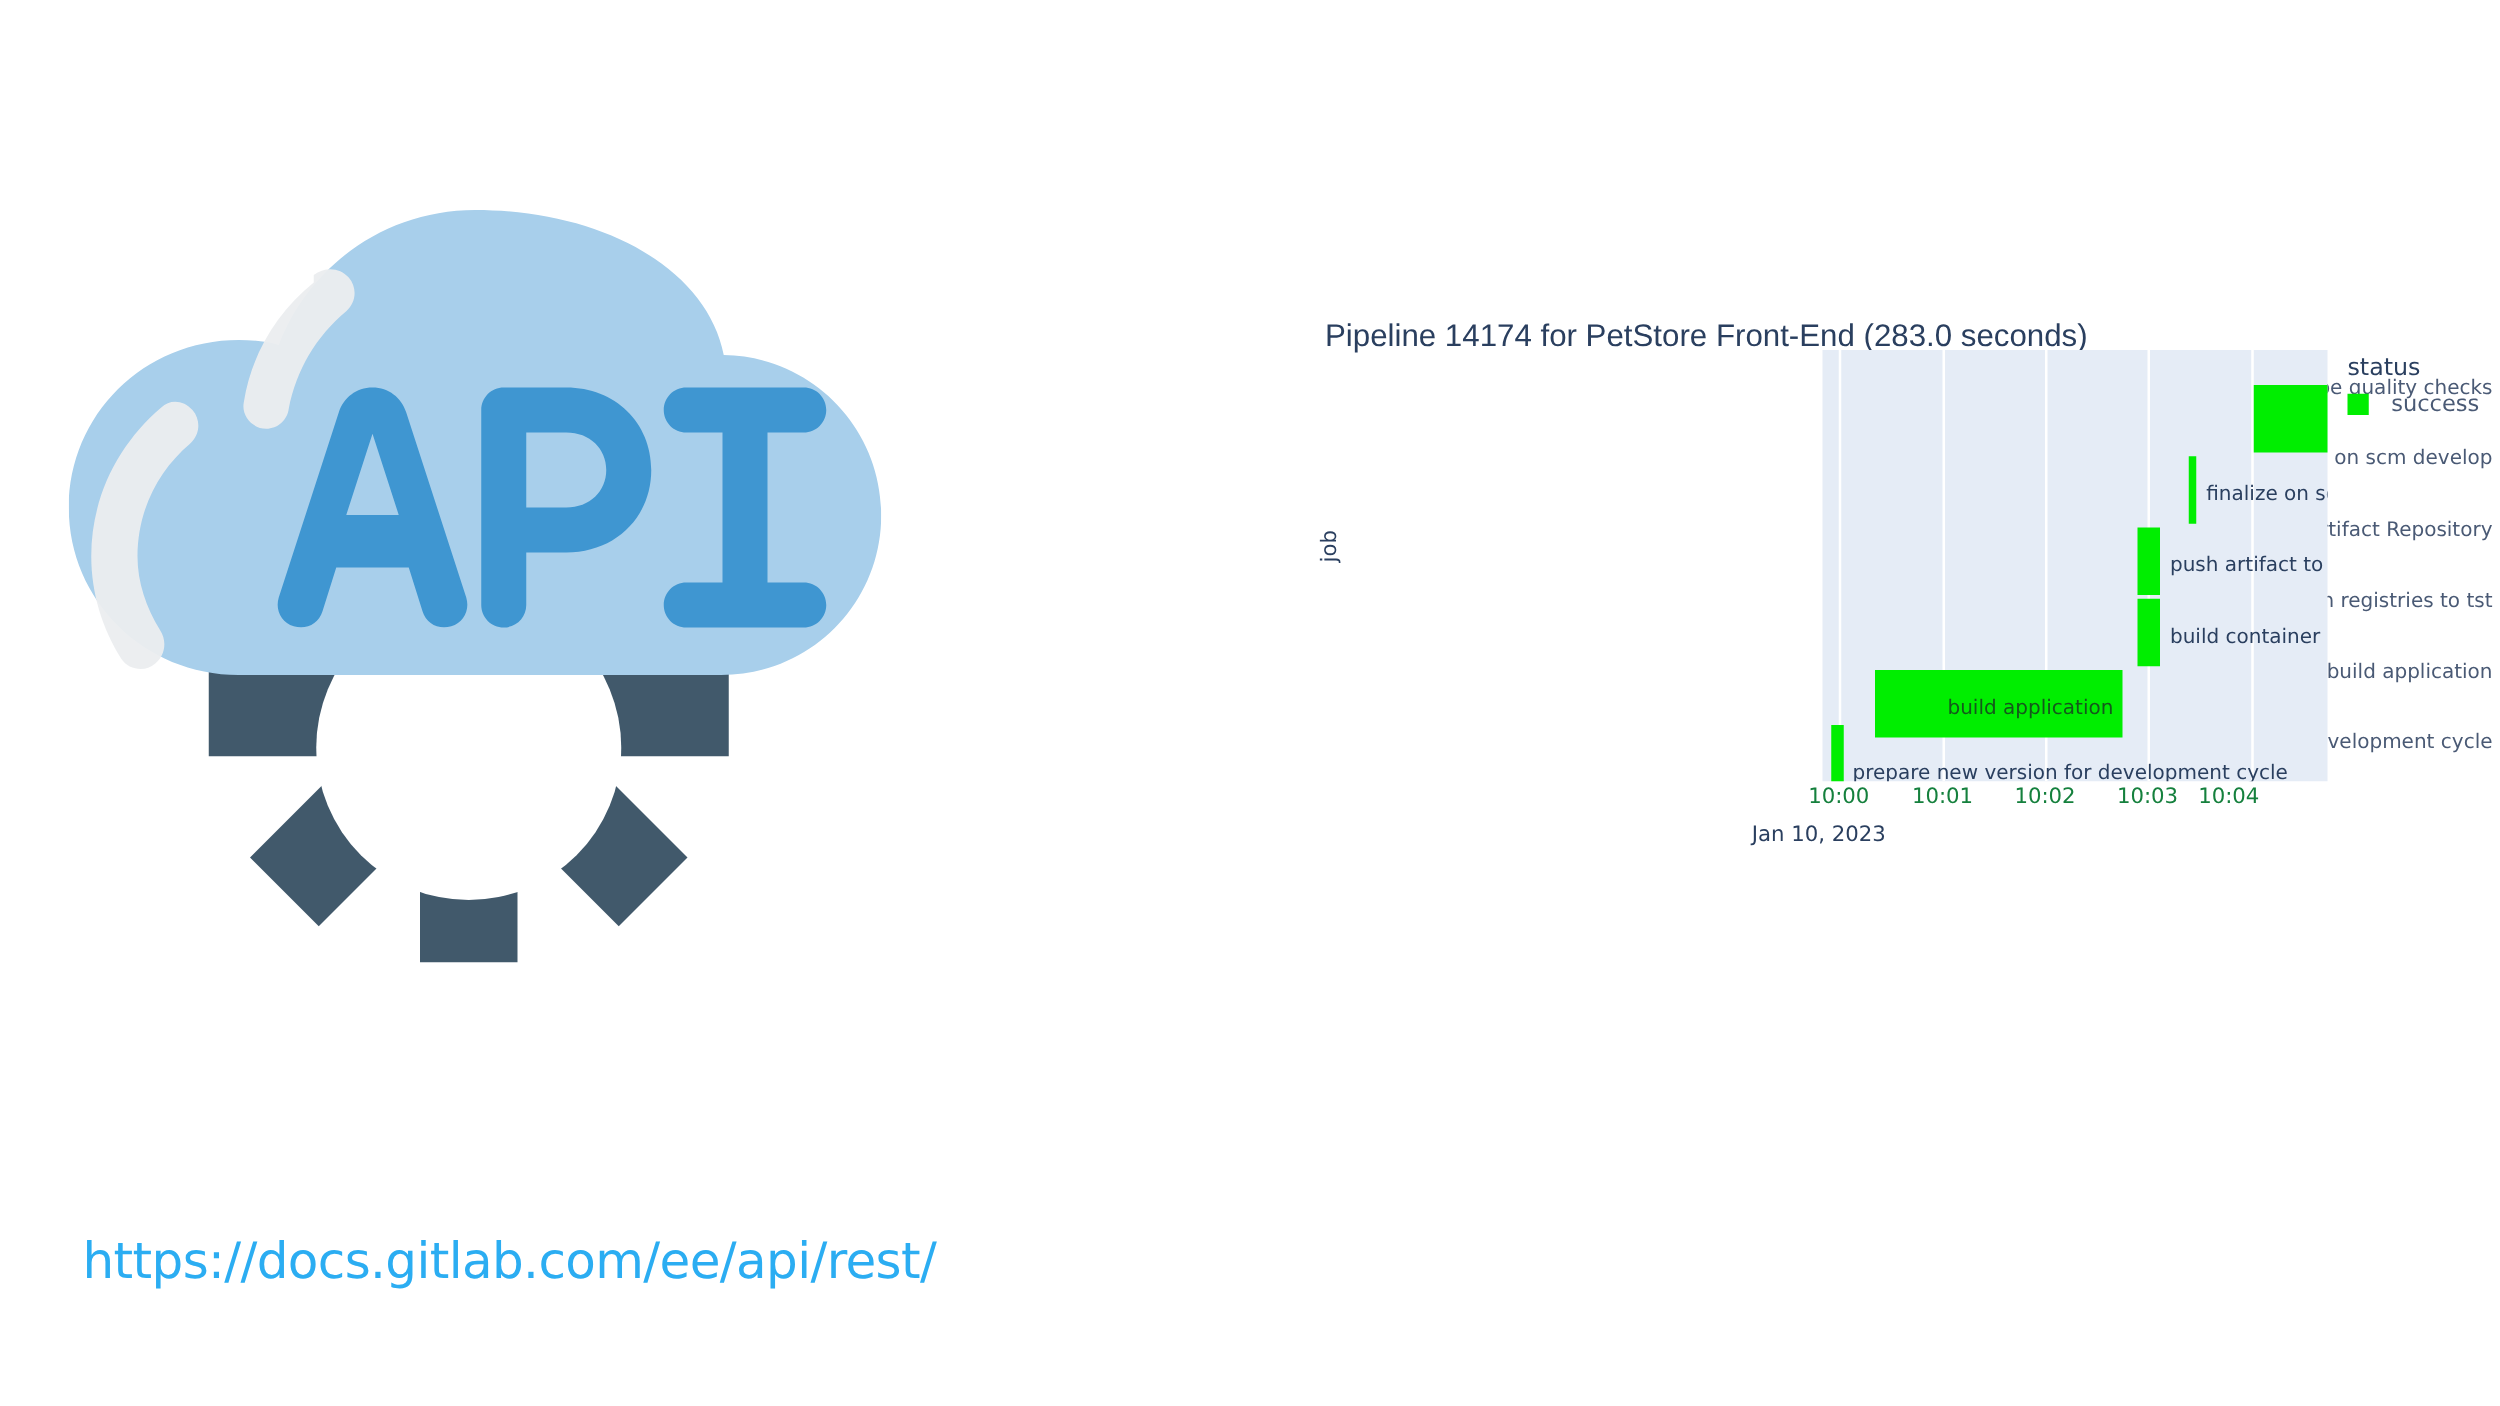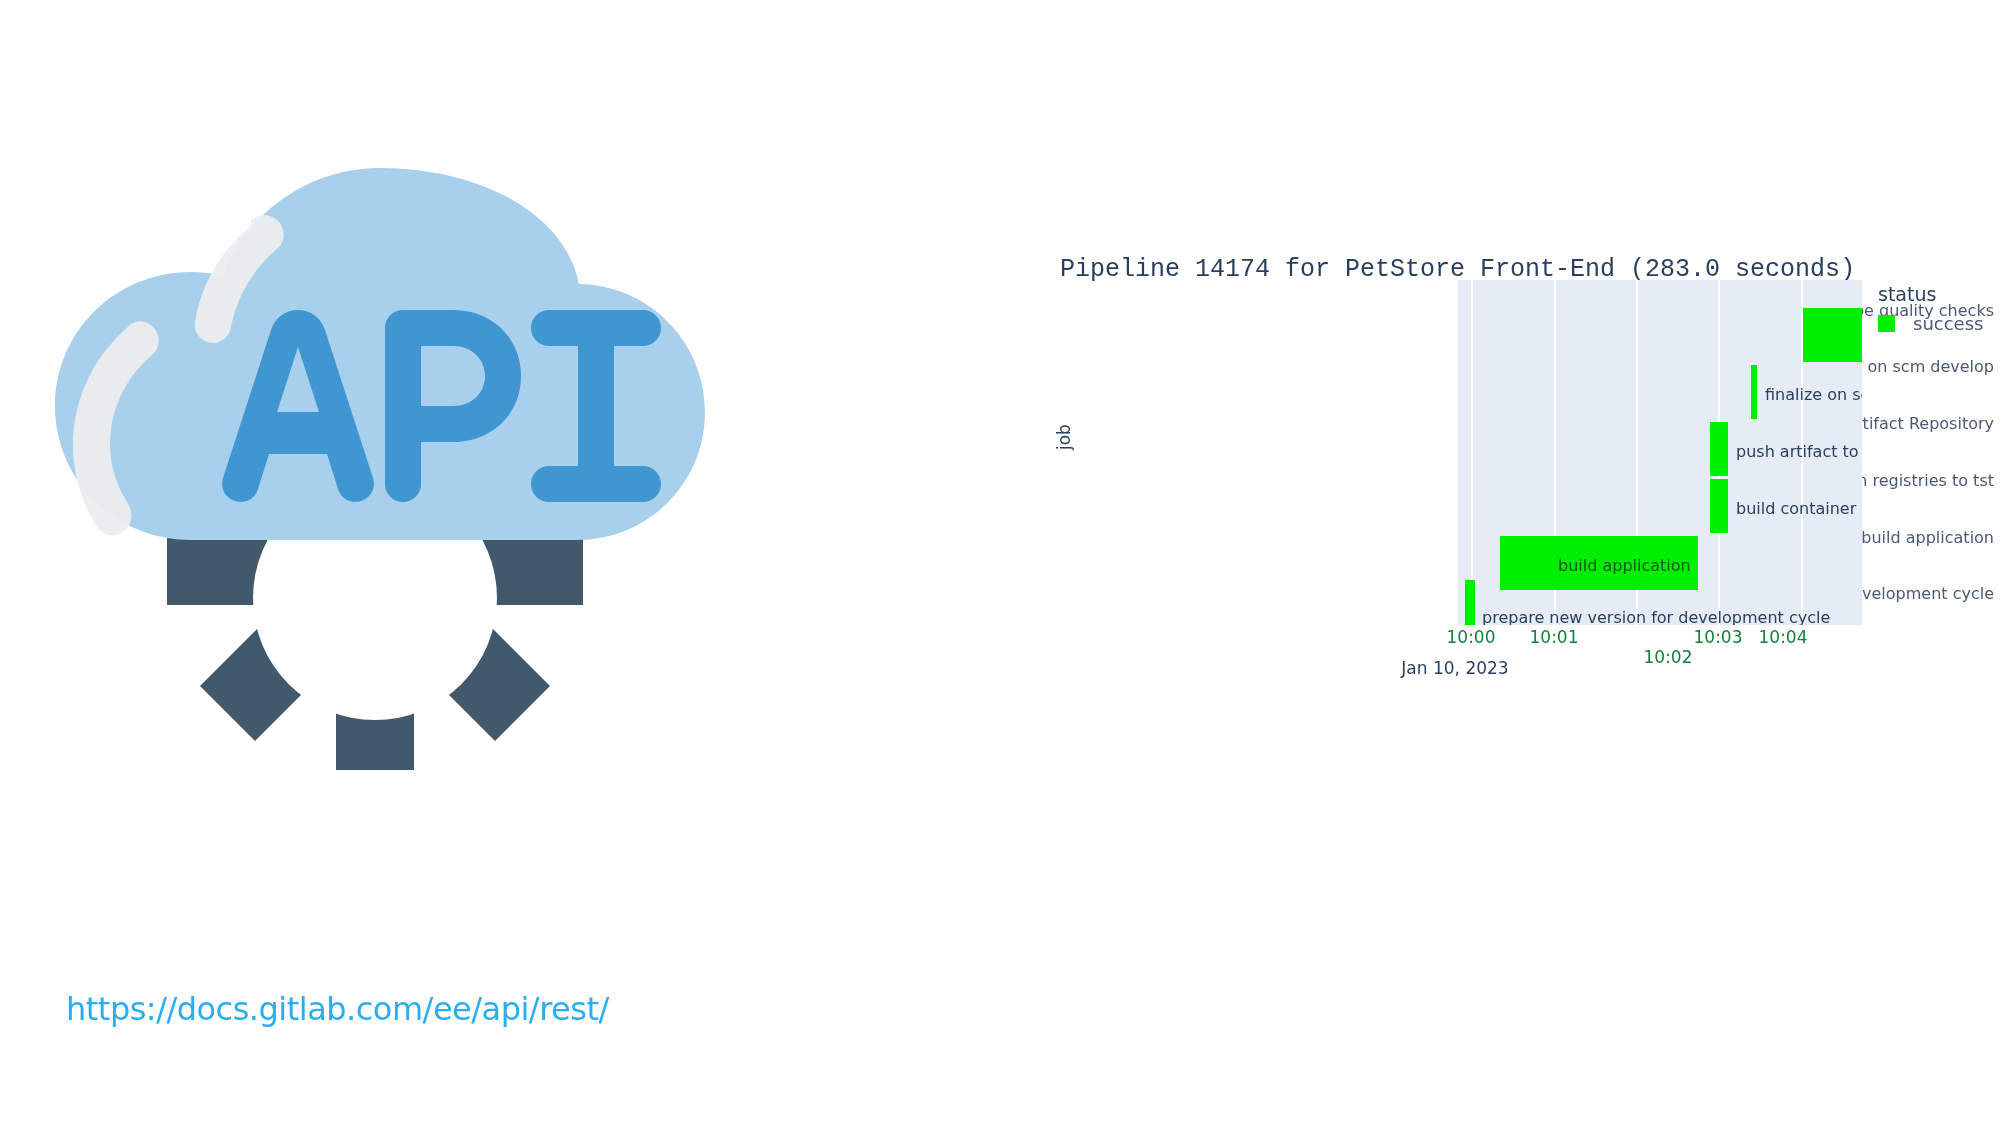--- a/index.html
+++ b/index.html
@@ -12,37 +12,37 @@
 
   
   #logo-panel{position:absolute;left:55px;top:150px;width:650px;height:620px;}
   #logo-svg{display:block;width:650px;height:620px;}
 
   
   #links{position:absolute;left:66px;top:975px;width:900px;}
   .link-line{
     display:block;
     font-family:"DejaVu Sans", sans-serif;
-    font-size:32px;
+    font-size:40px;
     line-height:68px;
     color:#2badf2;
     letter-spacing:-0.5px;
     text-decoration:none;
     white-space:nowrap;
   }
 
   
   #chart{
     position:absolute;left:1060px;top:255px;
     width:940px;height:640px;
   }
   #chart-title{
     position:absolute;left:0px;top:0px;
     font-size:25px;color:#2a3f5f;
-    font-family:Liberation Mono, monospace;
+    font-family:Liberation Sans, sans-serif;
     white-space:nowrap;
   }
 
   
   #plot-wrap{position:absolute;left:0;top:0;width:940px;height:640px;}
   #plot-area{
     position:absolute;
     left:398px;   
     top:  25px;   
     width:404px;  
@@ -226,21 +226,21 @@
 
       <div class="bar" style="left:42px;top:256px;width:198px;height:54px;"></div>
       <div class="bar-label inside" style="left:100px;top:278px;">build application</div>
 
       <div class="bar" style="left:7px;top:300px;width:10px;height:54px;"></div>
       <div class="bar-label" style="left:24px;top:330px;">prepare new version for development cycle</div>
     </div>
 
     <div class="xtick" style="left:411px;">10:00</div>
     <div class="xtick" style="left:494px;">10:01</div>
-    <div class="xtick" style="left:608px;margin-top:20px;">10:02</div>
+    <div class="xtick" style="left:576px;">10:02</div>
     <div class="xtick" style="left:658px;">10:03</div>
     <div class="xtick" style="left:723px;">10:04</div>
     <div id="xdate" style="left:395px;">Jan 10, 2023</div>
 
     <div id="legend">
       <div id="legend-title">status</div>
       <div class="legend-row">
         <span class="legend-swatch"></span>
         <span class="legend-label">success</span>
       </div>

